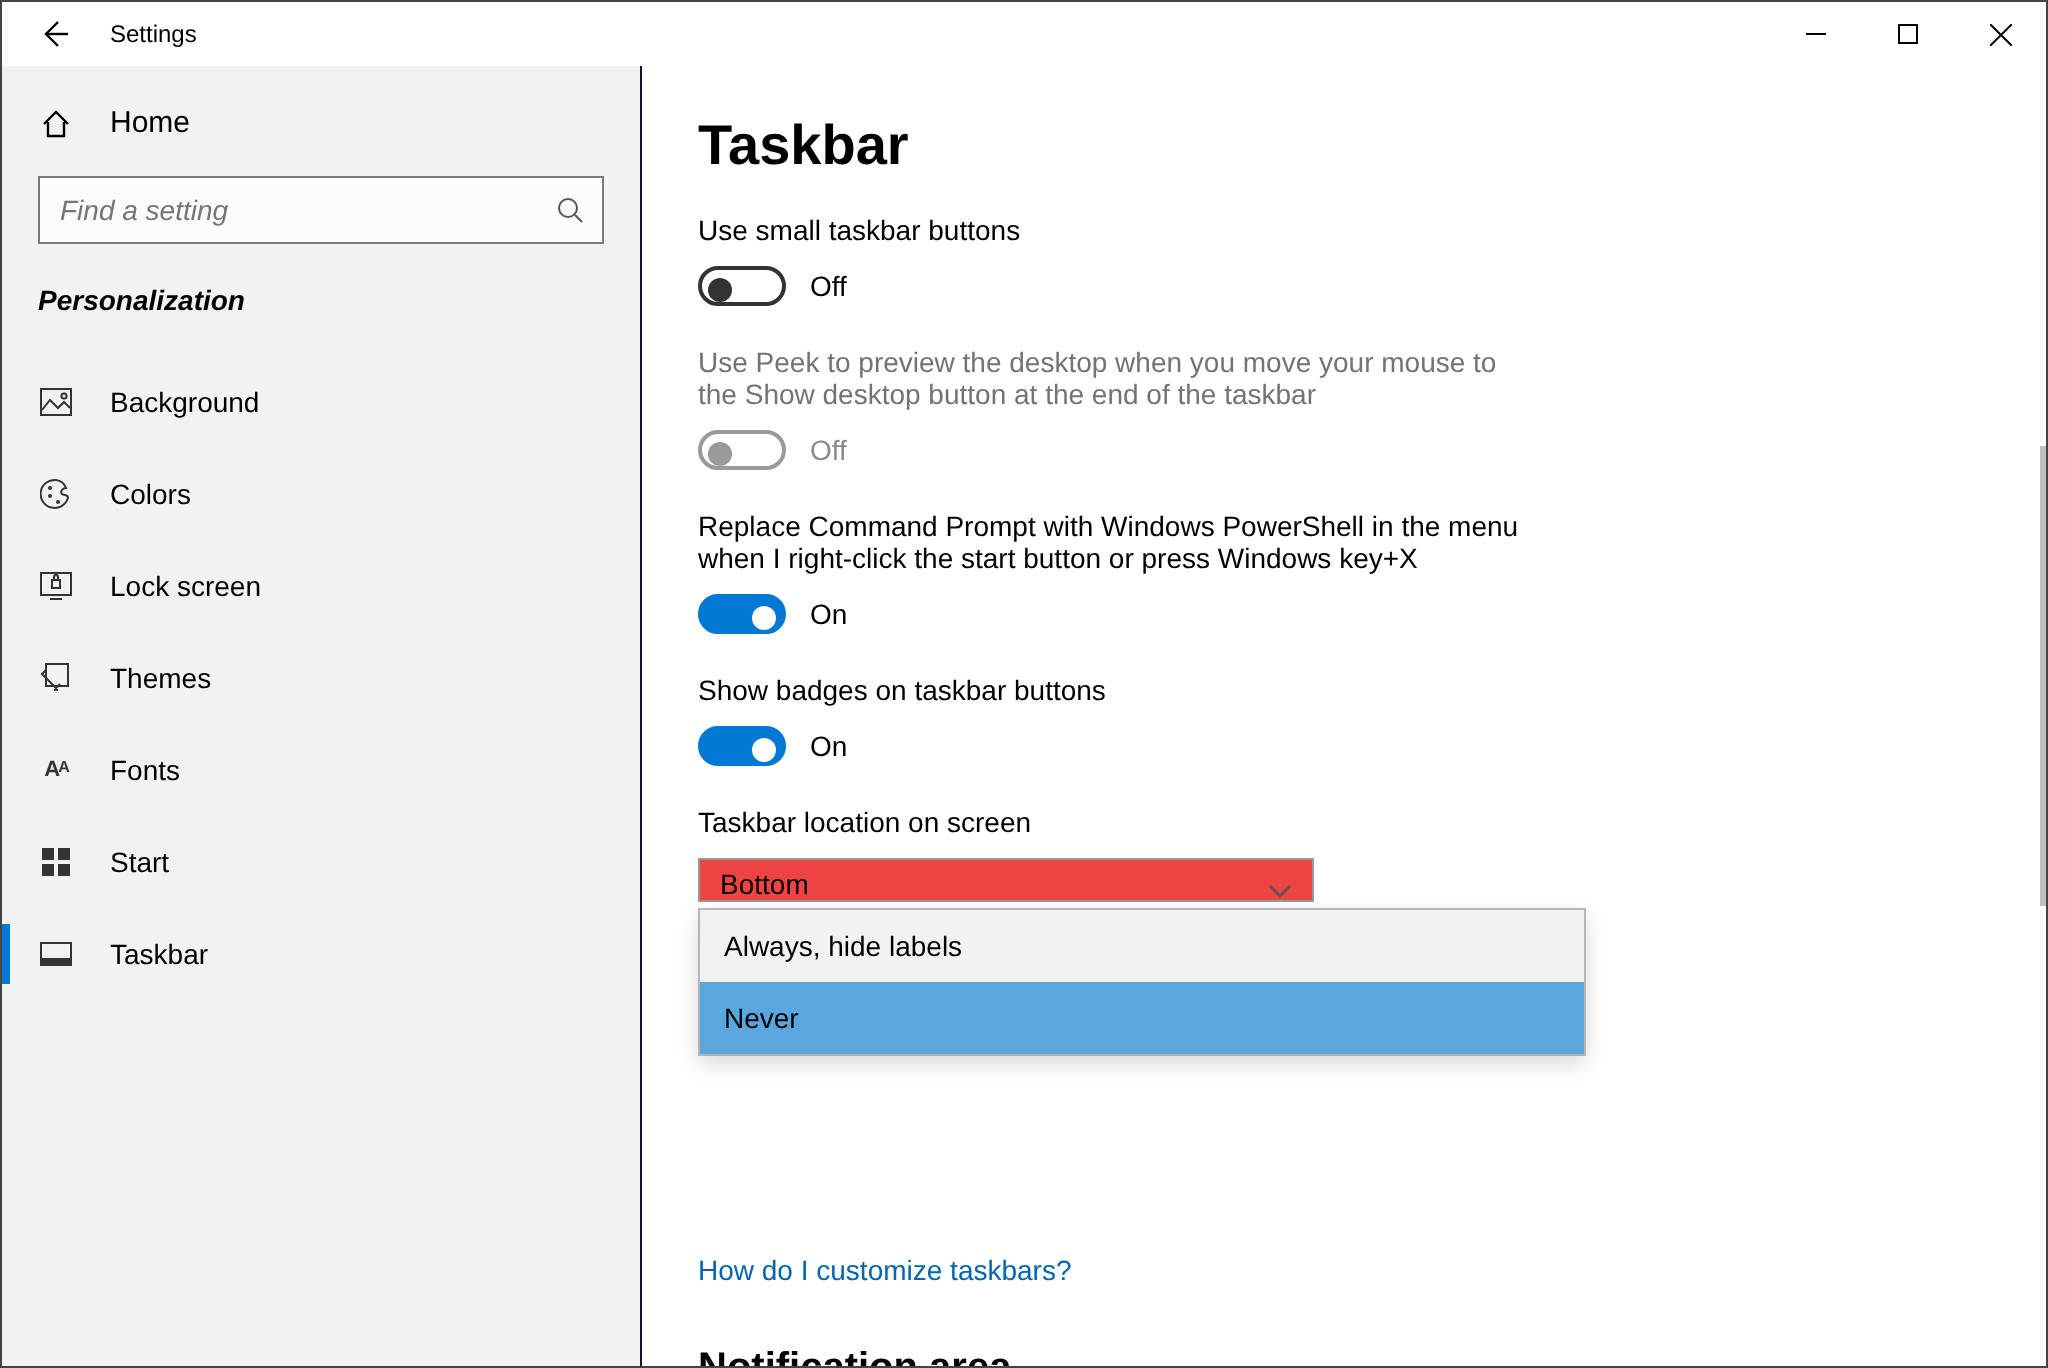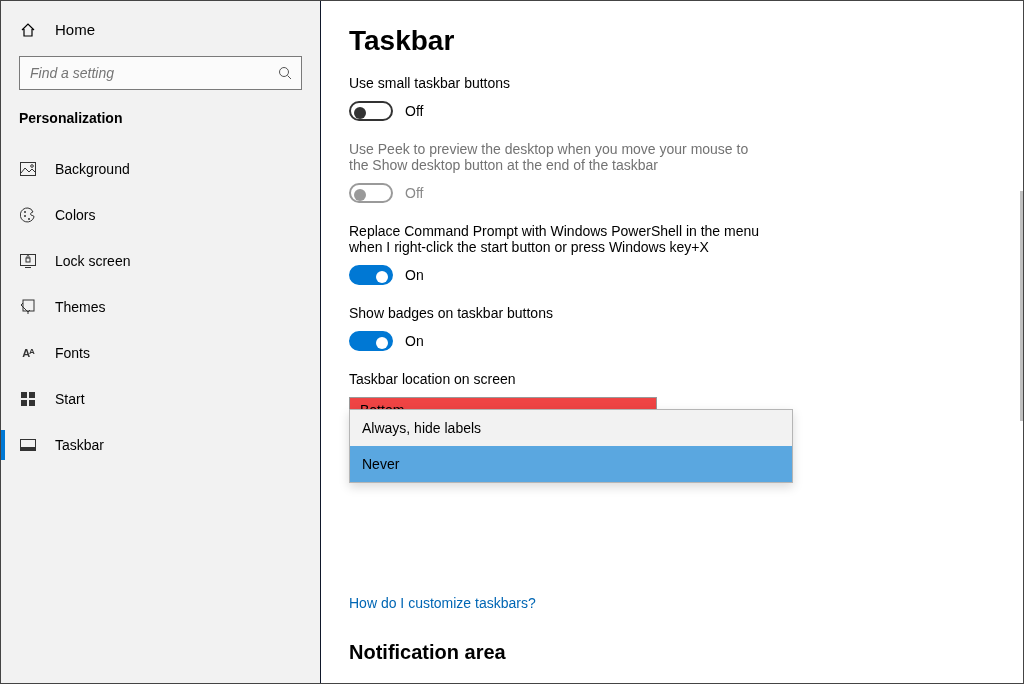--- a/index.html
+++ b/index.html
@@ -15,21 +15,21 @@
   
   .body { flex: 1; display: flex; min-height: 0; }
   .sidebar { width: 320px; background: #f2f2f2; padding: 12px 0 0 0; border-right: 1px solid #0f172a; }
   .home-row { display: flex; align-items: center; gap: 18px; padding: 8px 0 8px 18px; margin-bottom: 10px; }
   .home-row .icn { width: 18px; display: flex; justify-content: center; font-size: 15px; }
   .home-row .lbl { font-size: 15px; }
   .search-wrap { padding: 0 18px 14px 18px; }
   .search { position: relative; }
   .search input { width: 100%; height: 34px; border: 1px solid #7a7a7a; background: #fbfbfb; padding: 0 34px 0 10px; font-size: 14px; font-style: italic; color: #6a6a6a; outline: none; }
   .search .sicon { position: absolute; right: 10px; top: 50%; transform: translateY(-50%); font-size: 14px; color: #555; }
-  .category { font-weight: 600; font-size: 14px; padding: 6px 18px 20px 18px; }
+  .category { font-weight: 600; font-size: 14px; padding: 6px 18px 20px 18px; font-style: italic; }
   .nav-list { list-style: none; }
   .nav-item { display: flex; align-items: center; gap: 18px; height: 46px; padding-left: 18px; font-size: 14px; position: relative; }
   .nav-item.active::before { content: ""; position: absolute; left: 0; top: 8px; bottom: 8px; width: 4px; background: #0078d4; }
   .nav-item .icn { width: 18px; display: flex; justify-content: center; font-size: 15px; color: #333; }
   .content { flex: 1; padding: 24px 28px 0 28px; overflow: hidden; position: relative; }
   h1.page-title { font-size: 28px; font-weight: 600; margin-bottom: 18px; }
   .setting-label { font-size: 14px; margin-bottom: 10px; }
   .setting-label.disabled { color: #737373; }
   .setting-block { margin-bottom: 20px; max-width: 560px; }
   .toggle-row { display: flex; align-items: center; gap: 12px; }
@@ -40,34 +40,62 @@
   .toggle.off.disabled { border-color: #9a9a9a; }
   .toggle.off.disabled .knob { background: #9a9a9a; }
   .toggle.on { background: #0078d4; border: 2px solid #0078d4; }
   .toggle.on .knob { background: #fff; right: 3px; }
   .toggle-text { font-size: 14px; }
   .toggle-text.disabled { color: #8a8a8a; }
   .select { width: 308px; height: 32px; border: 1px solid #999; display: flex; align-items: center; justify-content: space-between; padding: 0 10px; font-size: 14px; background: #ef4444; margin-top: 6px; }
   .select.cut { height: 22px; overflow: hidden; align-items: flex-end; padding-bottom: 0; }
   .select .chev { font-size: 12px; color: #555; }
   
-  .dropdown-open { position: absolute; left: 28px; top: 408px; width: 444px; border: 1px solid #b5b5b5; background: #f2f2f2; box-shadow: 0 4px 10px rgba(0,0,0,0.15); }
+  .dropdown-open { position: absolute; left: 28px; top: 421px; width: 444px; border: 1px solid #b5b5b5; background: #f2f2f2; box-shadow: 0 4px 10px rgba(0,0,0,0.15); }
   .dropdown-open .opt { padding: 10px 12px; font-size: 14px; }
   .dropdown-open .opt.selected { background: #5aa7e0; color: #000; }
   .link { color: #0066b4; font-size: 14px; margin-top: 34px; display: inline-block; }
   h2.section-title { font-size: 20px; font-weight: 600; margin-top: 30px; margin-bottom: 18px; }
   
   .scroll-ind { position: absolute; right: 0; top: 190px; width: 3px; height: 230px; background: #c0c0c0; }
   svg { display: block; }
 </style>
 </head>
 <body>
 
 <div class="window">
 
+  <div class="titlebar">
+    <div class="titlebar-left">
+      <div class="back-btn">
+        <svg width="16" height="16" viewBox="0 0 16 16">
+            <path d="M10 2 L4 8 L10 14" stroke="#000" stroke-width="1.2" fill="none"></path>
+            <path d="M4 8 H15" stroke="#000" stroke-width="1.2"></path>
+          </svg>
+      </div>
+      <span class="title-text">Settings</span>
+    </div>
+    <div class="titlebar-right">
+      <div class="win-btn">
+        <svg width="10" height="10" viewBox="0 0 10 10">
+            <path d="M0 5 H10" stroke="#000" stroke-width="1"></path>
+          </svg>
+      </div>
+      <div class="win-btn">
+        <svg width="10" height="10" viewBox="0 0 10 10">
+            <rect x="0.5" y="0.5" width="9" height="9" stroke="#000" fill="none" stroke-width="1"></rect>
+          </svg>
+      </div>
+      <div class="win-btn">
+        <svg width="11" height="11" viewBox="0 0 11 11">
+            <path d="M0 0 L11 11 M11 0 L0 11" stroke="#000" stroke-width="1"></path>
+          </svg>
+      </div>
+    </div>
+  </div>
 
   <div class="body">
 
     <div class="sidebar">
       <div class="home-row">
         <span class="icn">
           <svg width="16" height="16" viewBox="0 0 16 16">
               <path d="M2 8 L8 2 L14 8 M4 7 V14 H12 V7" stroke="#000" fill="none" stroke-width="1.2"></path>
             </svg>
         </span>

